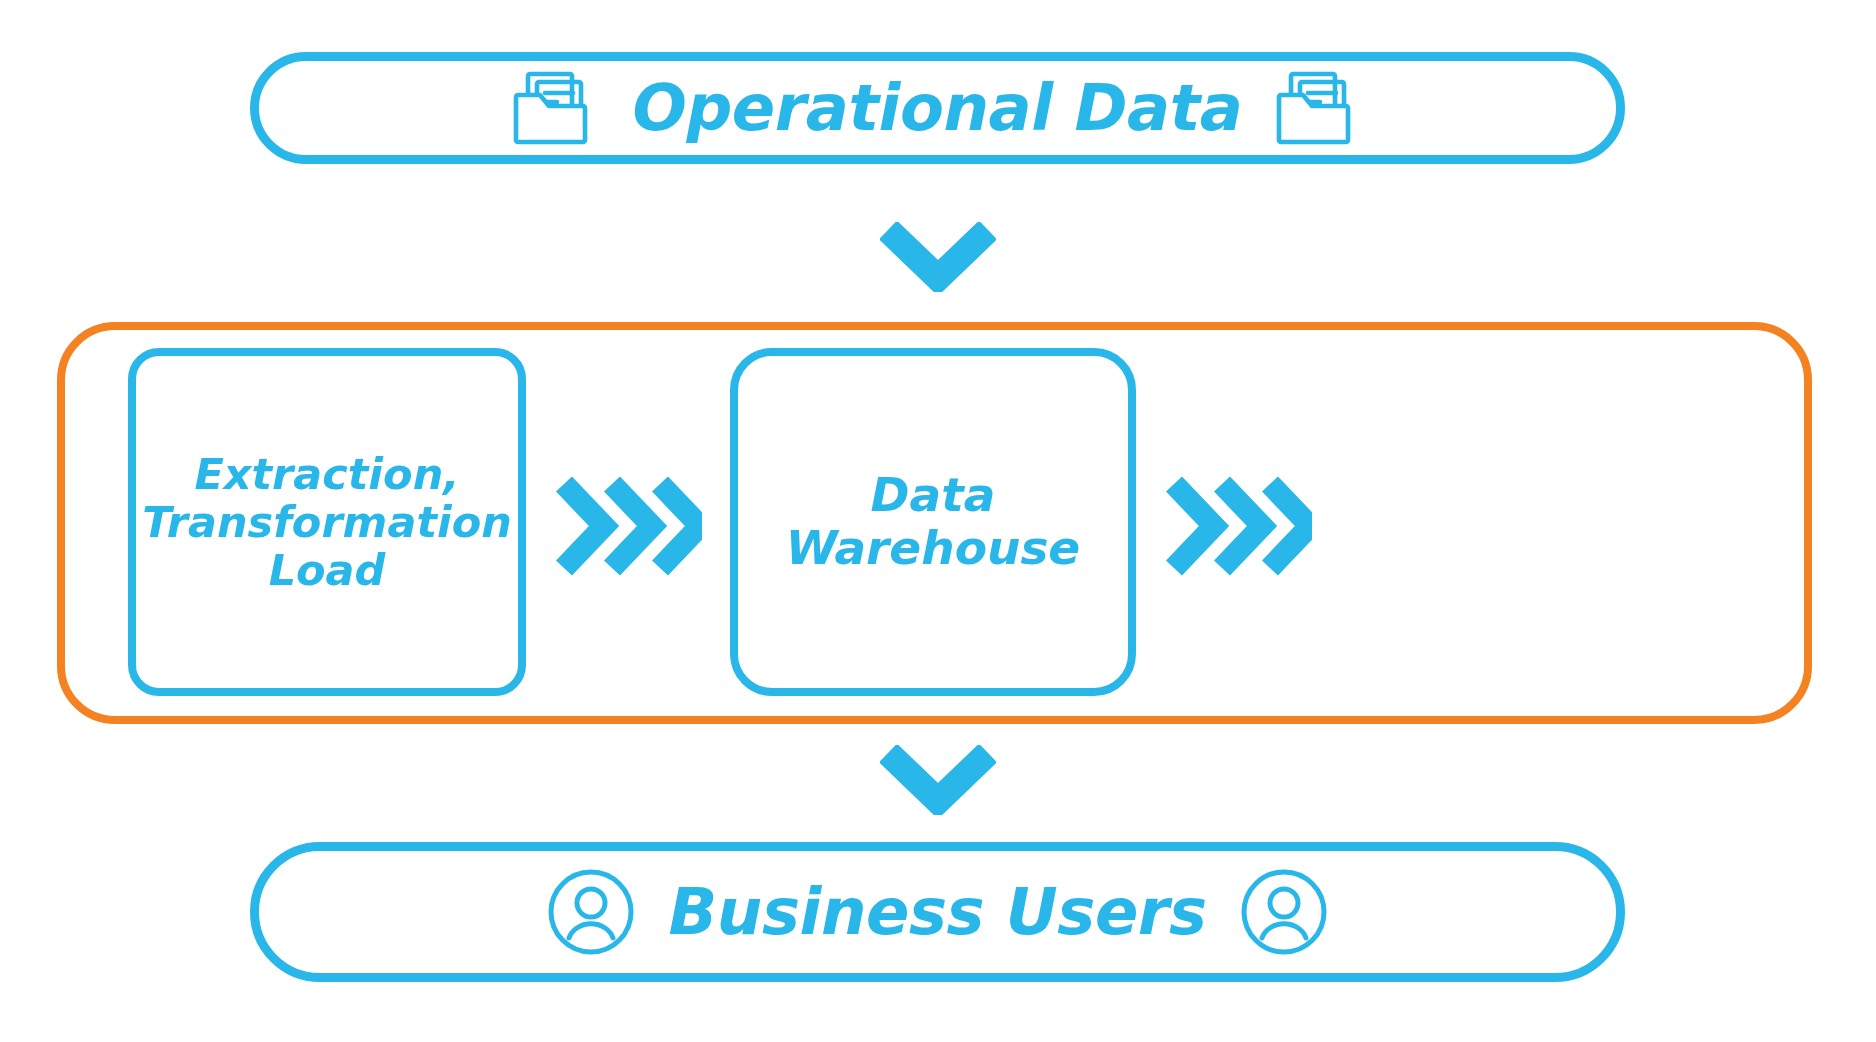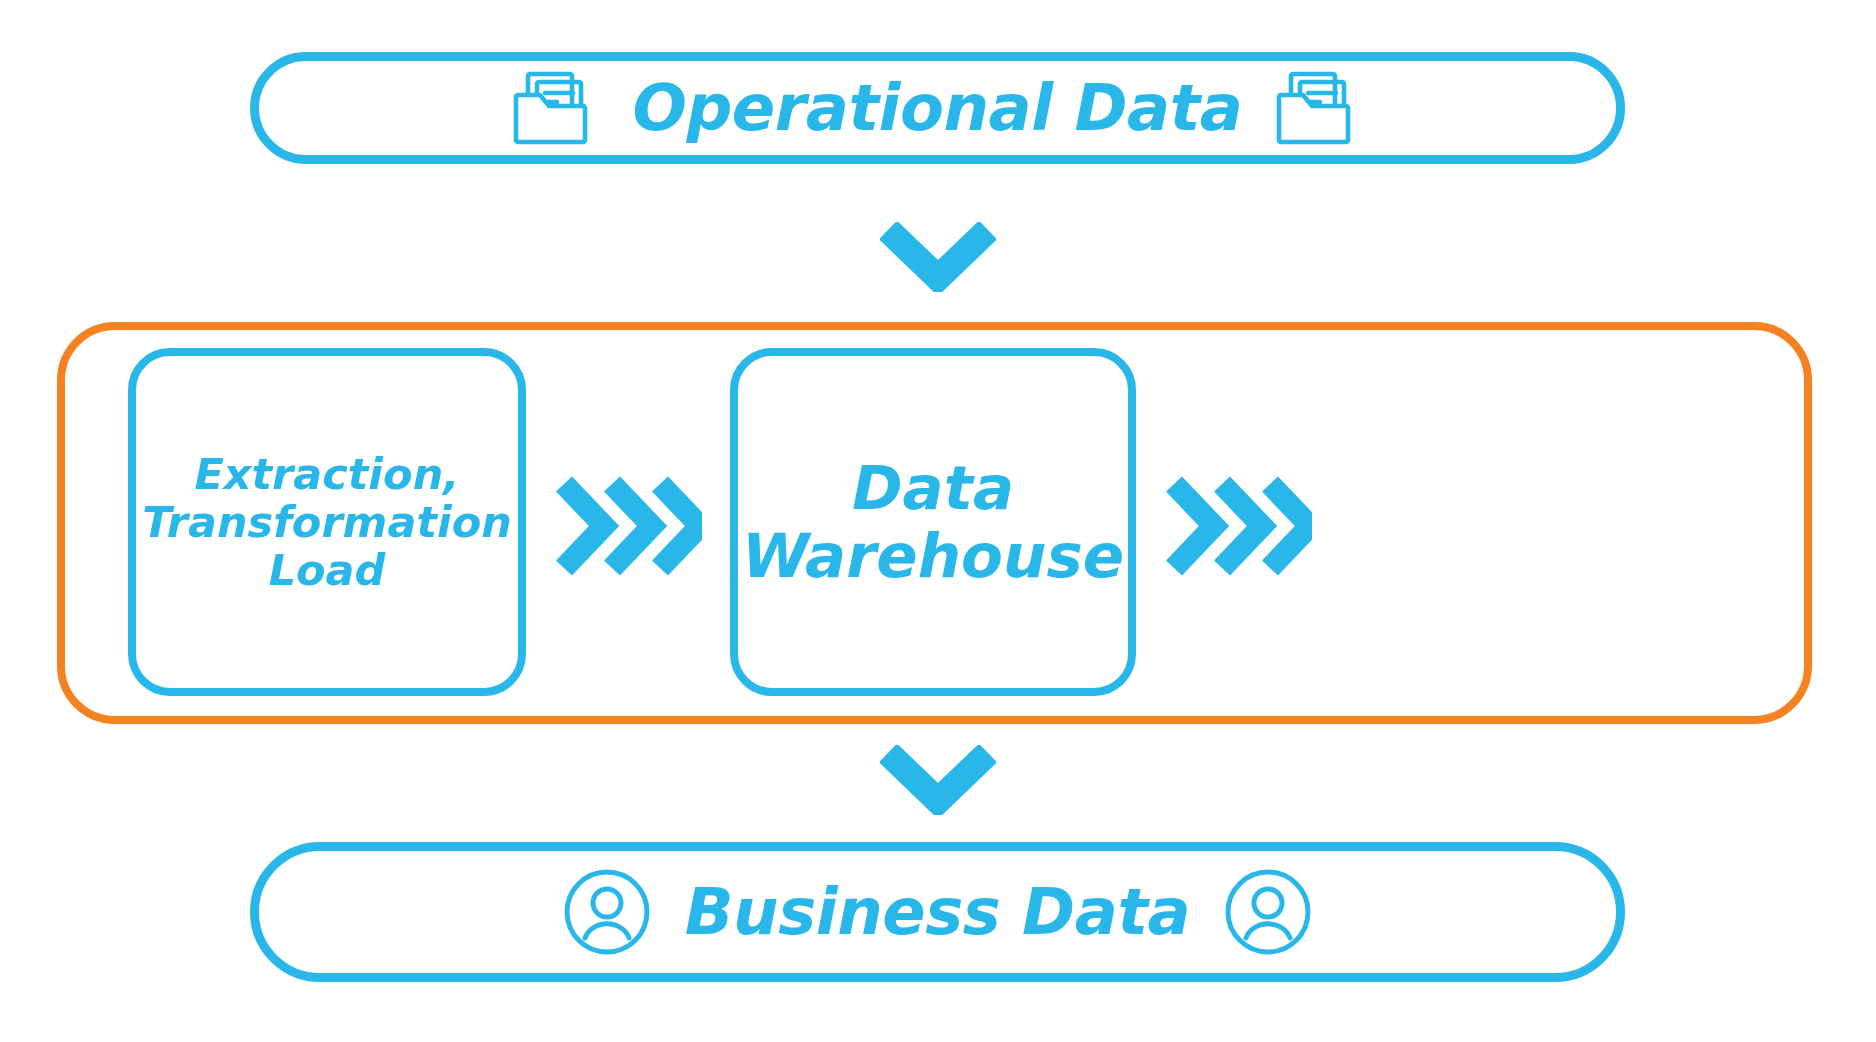--- a/index.html
+++ b/index.html
@@ -70,21 +70,21 @@
   .stage-label {
     color: #29b6e8;
     font-family: "DejaVu Sans", sans-serif;
     font-weight: bold;
     font-style: italic;
     line-height: 1.12;
     padding: 0 10px;
     white-space: pre-line;
   }
   .stage-label.small { font-size: 43px; }
-  .stage-label.medium { font-size: 61px; }
+  .stage-label.medium { font-size: 47px; }
   .stage-label.large { font-size: 62px; }
 
   
   .triple-chevron {
     position: absolute;
     display: flex;
     align-items: center;
   }
 
   .icon-svg { display: block; }
@@ -125,21 +125,21 @@
 
   <div class="down-chevron" style="left:880px; top:222px;">
     <svg class="icon-svg" width="116" height="70" viewBox="0 0 116 70">
       <path d="M8 8 L58 56 L108 8" fill="none" stroke="#29b6e8" stroke-width="26" stroke-linecap="butt" stroke-linejoin="miter"></path>
     </svg>
   </div>
 
   <div id="pipeline-container" style="left:57px; top:322px; width:1755px; height:402px;">
   </div>
 
-  <div class="stage-box" style="left:128px; top:348px; width:398px; height:348px;">
+  <div class="stage-box" style="left:128px; top:348px; width:398px; height:348px;border-radius:31px;">
     <span class="stage-label small">Extraction,
 Transformation
 Load</span>
   </div>
 
   <div class="triple-chevron" style="left:552px; top:472px;">
     <svg class="icon-svg" width="150" height="108" viewBox="0 0 150 108">
       <g fill="none" stroke="#29b6e8" stroke-width="22" stroke-linecap="butt" stroke-linejoin="miter">
         <path d="M12 12 L52 54 L12 96"></path>
         <path d="M60 12 L100 54 L60 96"></path>
@@ -175,21 +175,21 @@
     <span class="pill-icon">
       <svg class="icon-svg" width="88" height="88" viewBox="0 0 88 88">
         <g fill="none" stroke="#29b6e8" stroke-width="5" stroke-linecap="round" stroke-linejoin="round">
           <circle cx="44" cy="44" r="40"></circle>
           <circle cx="44" cy="35" r="14"></circle>
           <path d="M22 70 a23 20 0 0 1 44 0"></path>
         </g>
       </svg>
     </span>
 
-    <span class="pill-label">Business Data</span>
+    <span class="pill-label">Business Users</span>
 
     <span class="pill-icon">
       <svg class="icon-svg" width="88" height="88" viewBox="0 0 88 88">
         <g fill="none" stroke="#29b6e8" stroke-width="5" stroke-linecap="round" stroke-linejoin="round">
           <circle cx="44" cy="44" r="40"></circle>
           <circle cx="44" cy="35" r="14"></circle>
           <path d="M22 70 a23 20 0 0 1 44 0"></path>
         </g>
       </svg>
     </span>

